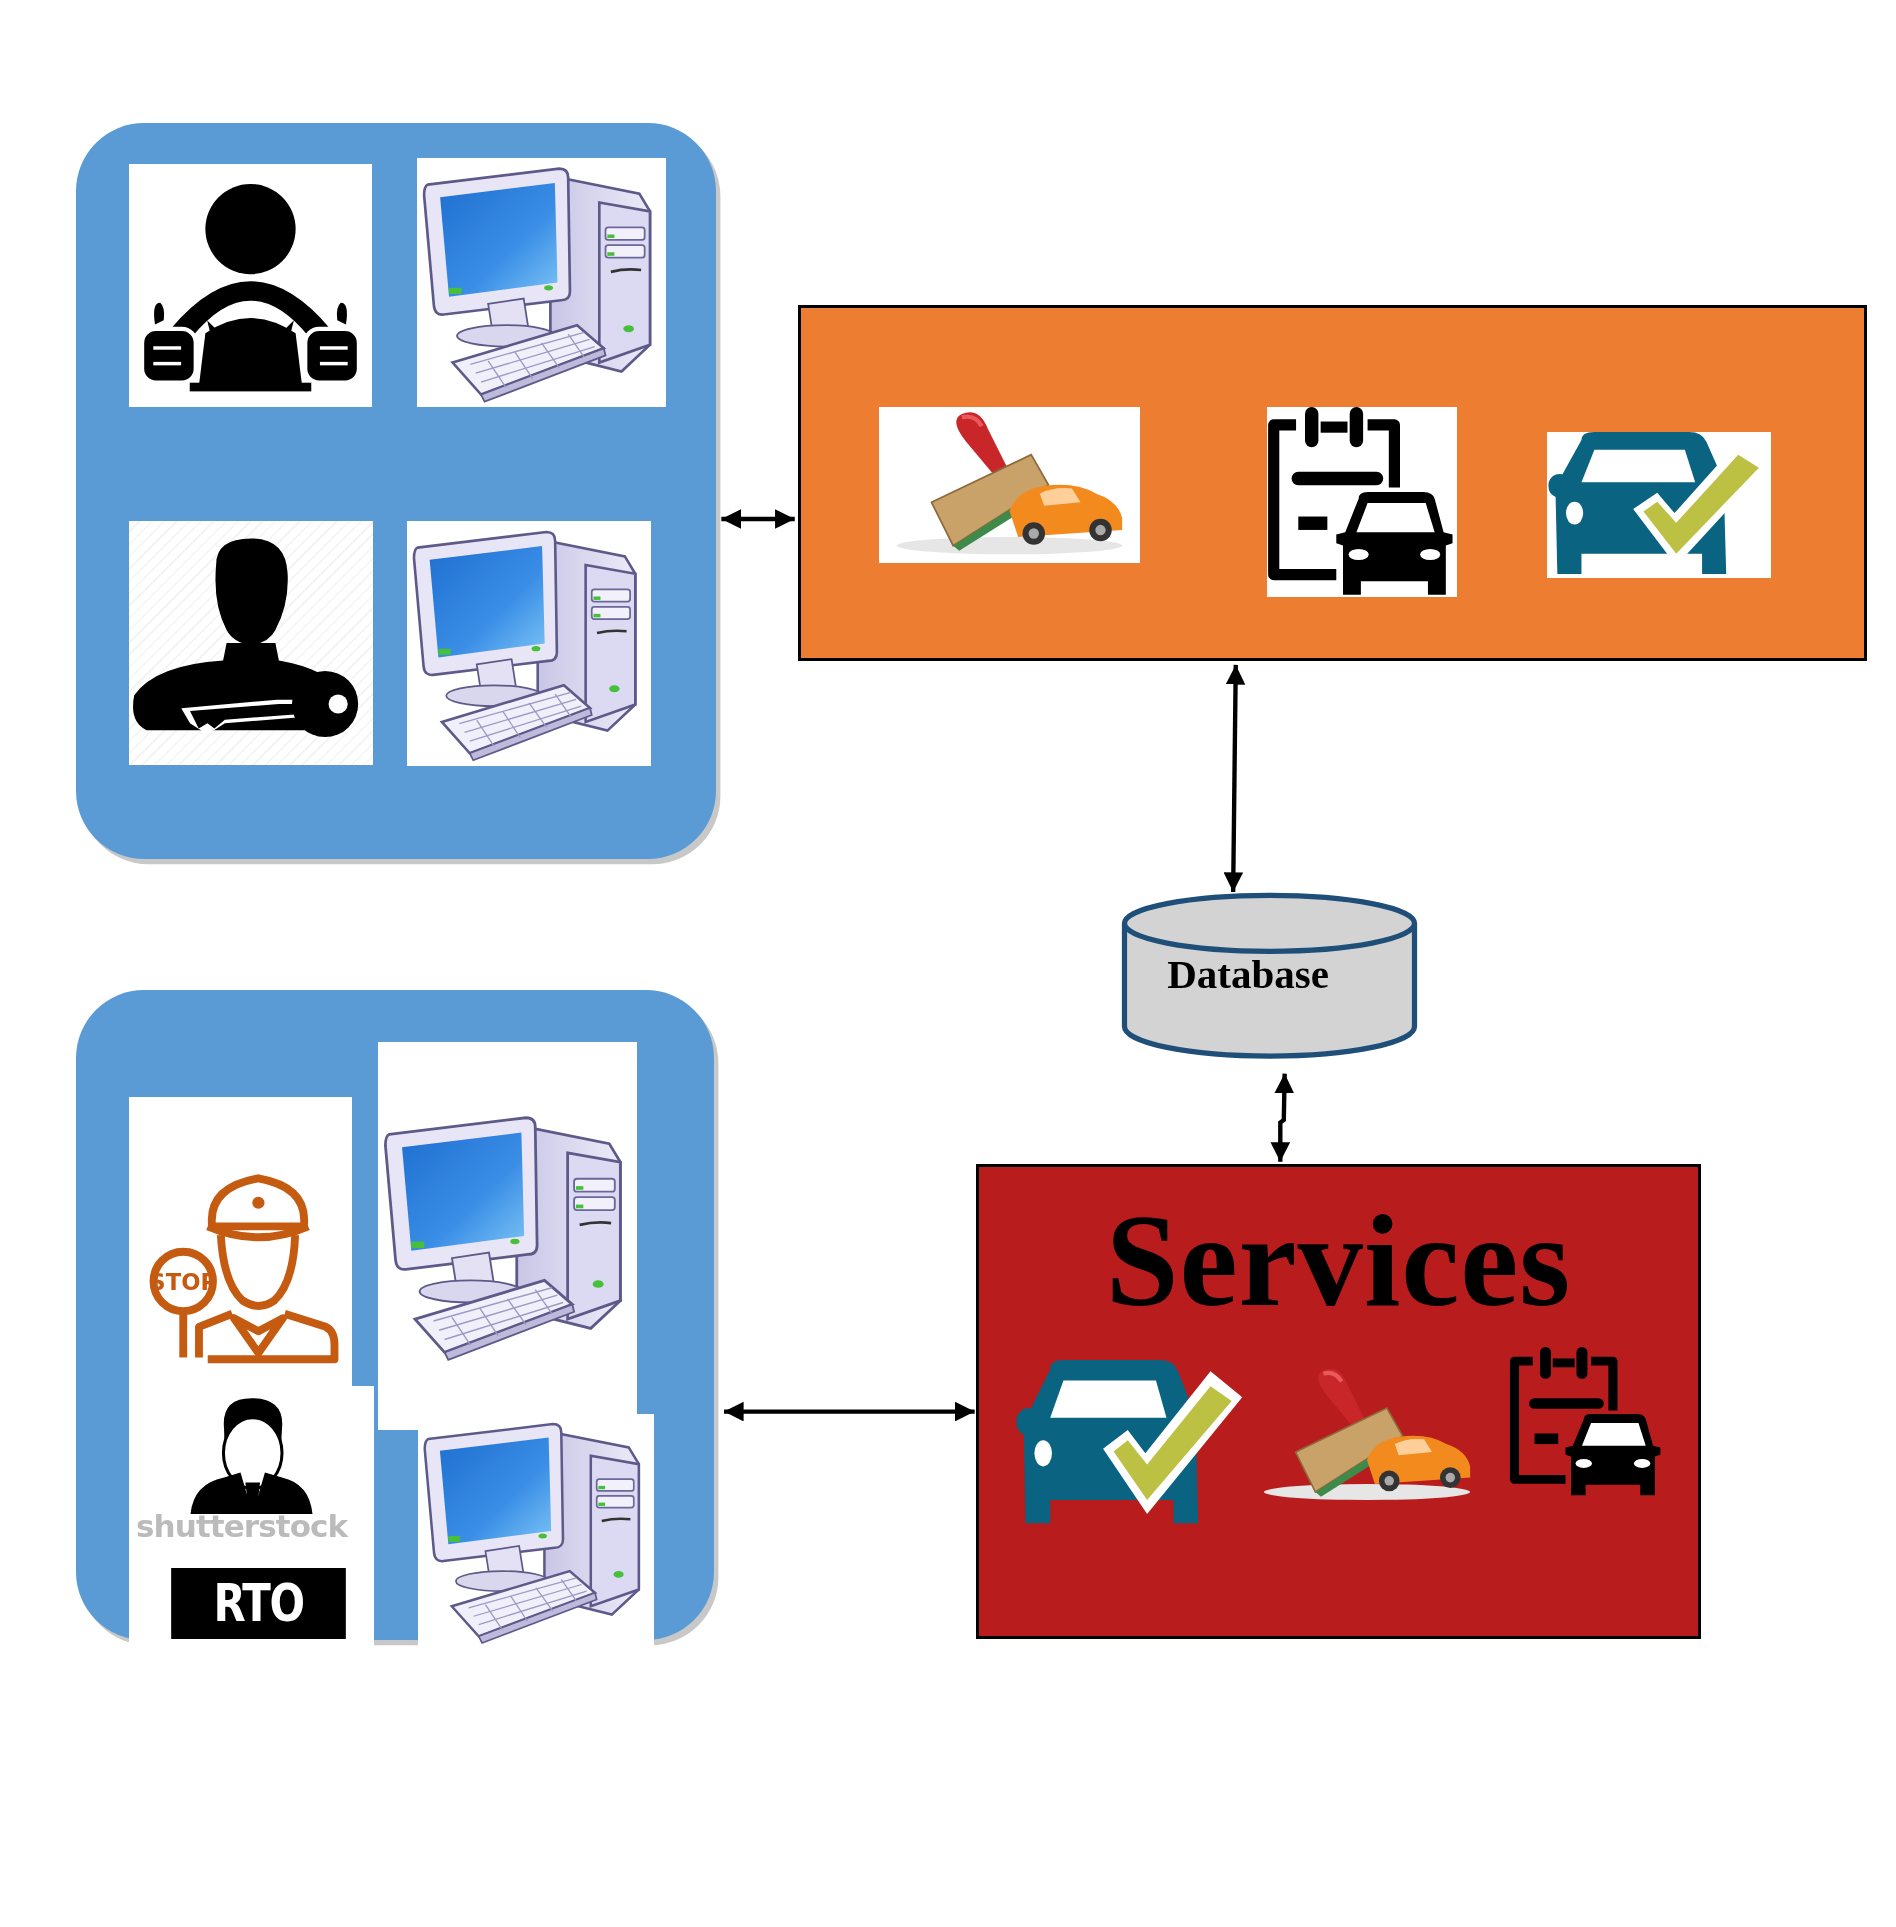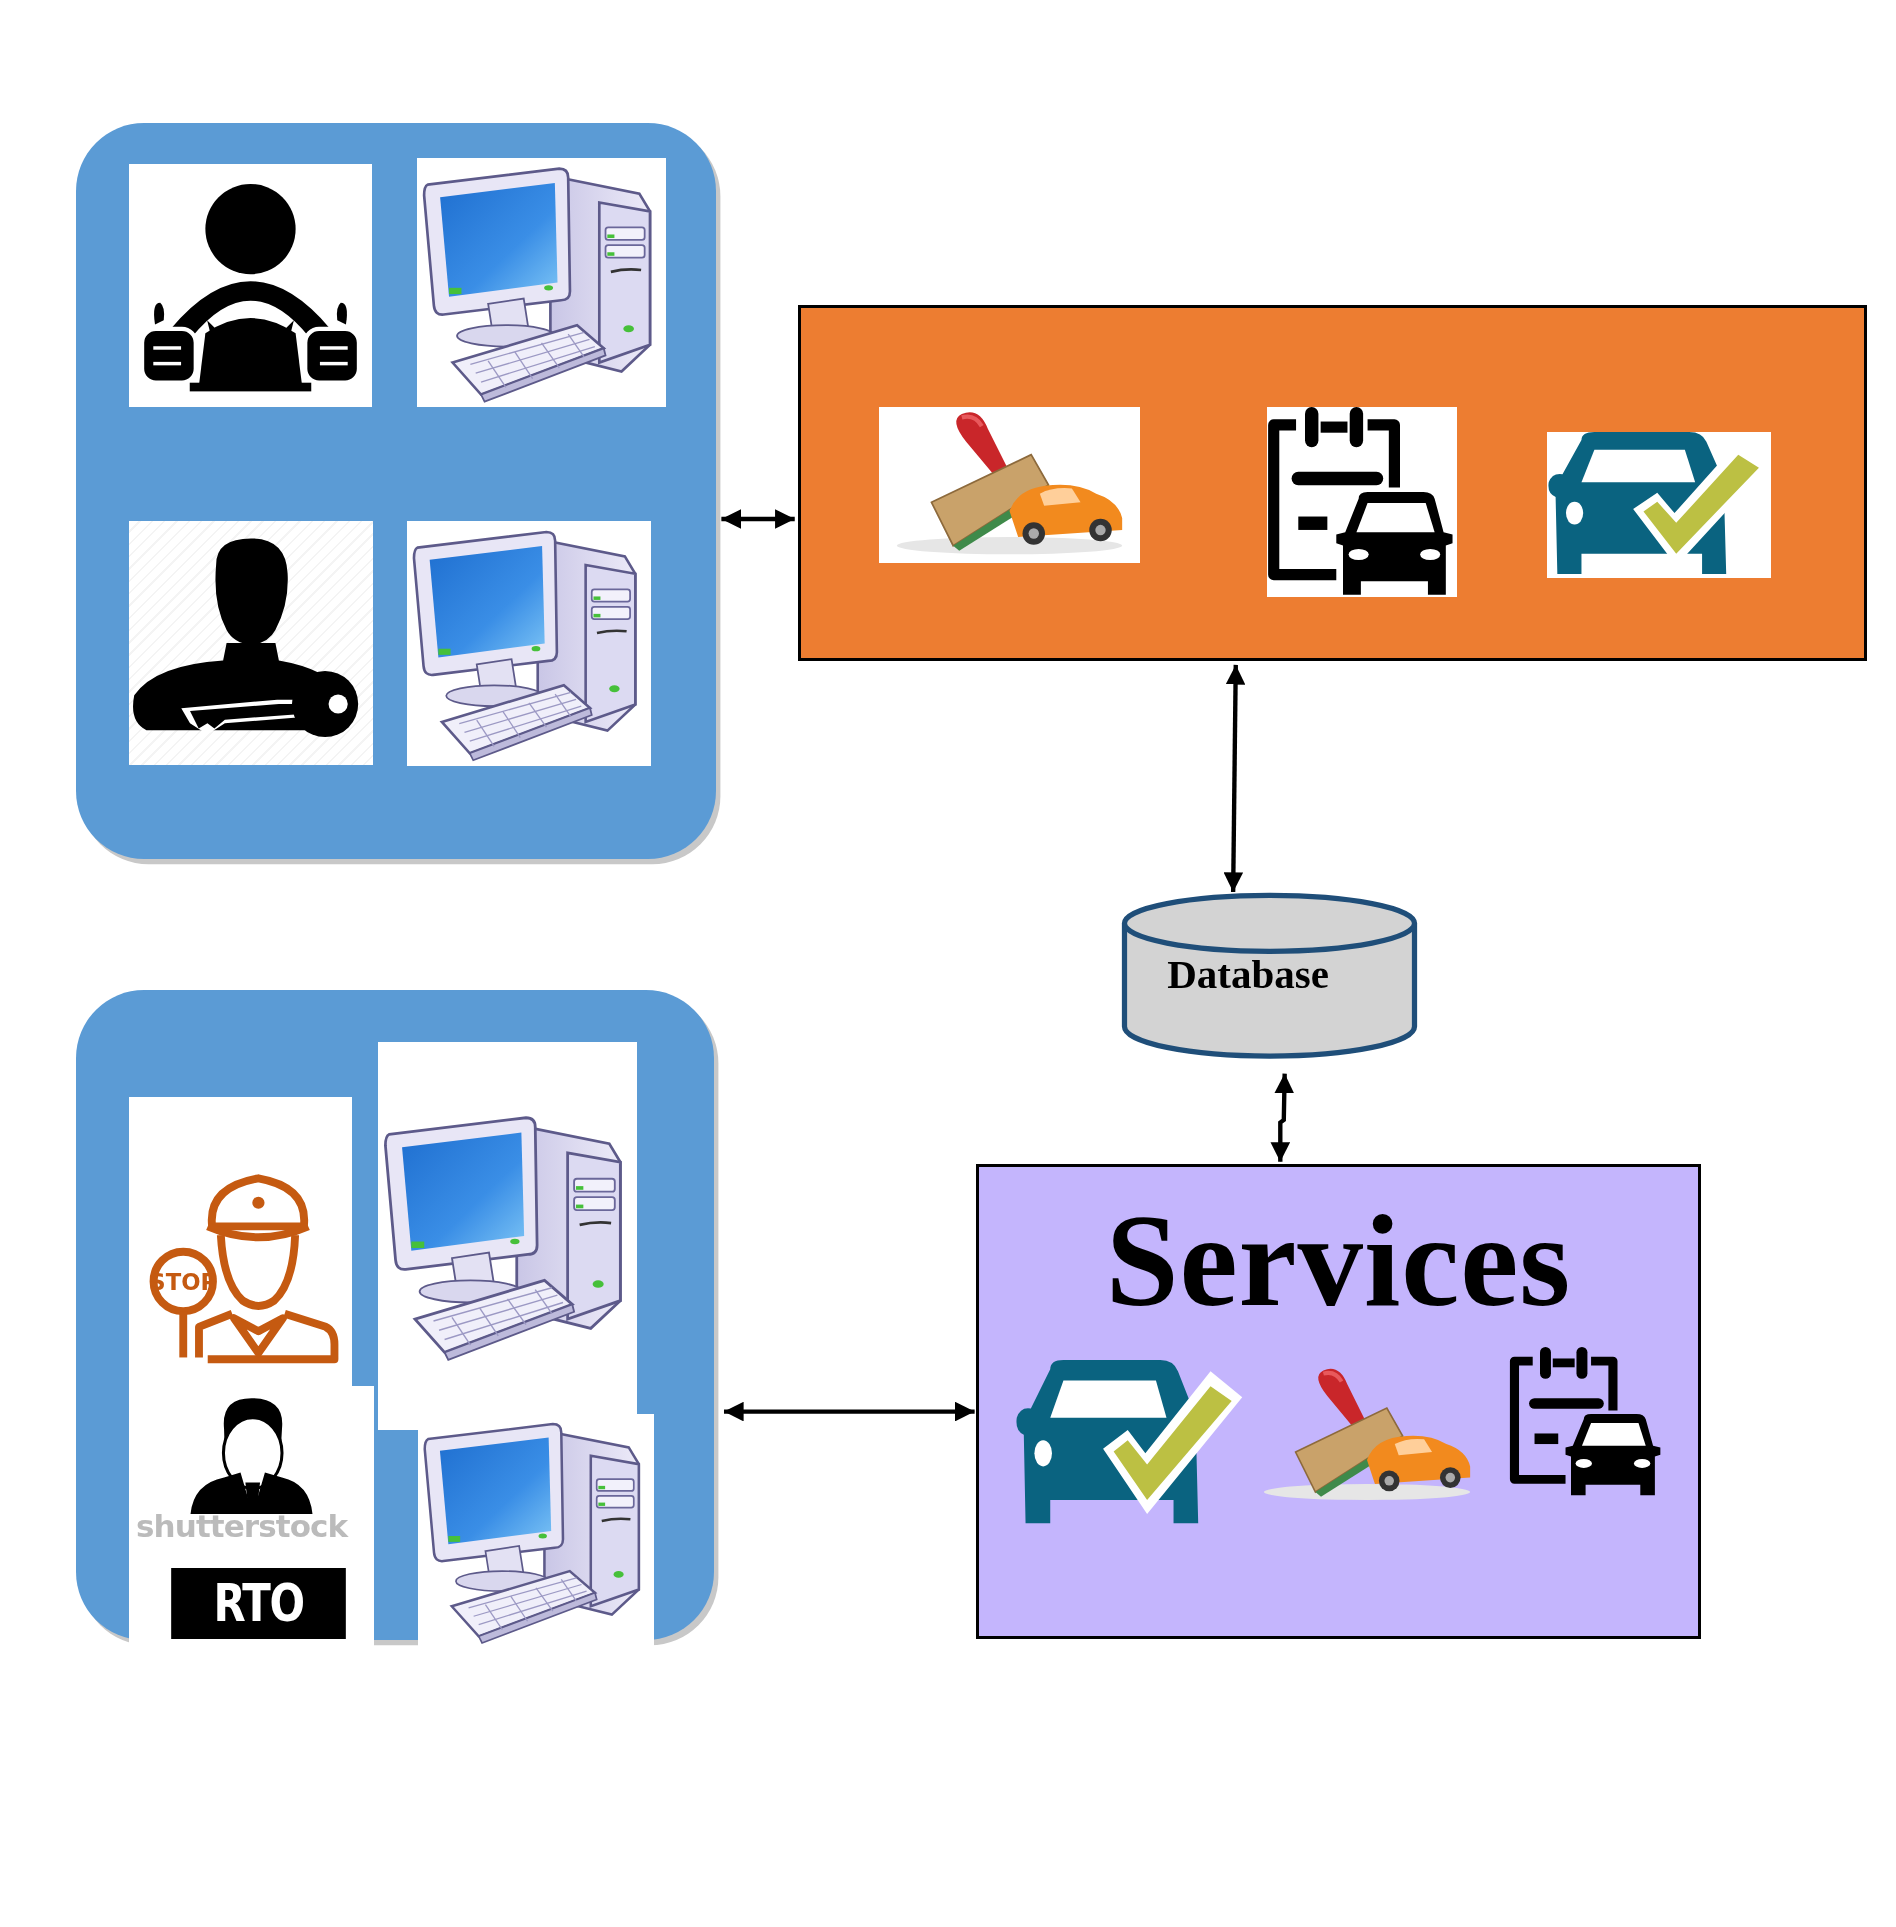--- a/index.html
+++ b/index.html
@@ -2,21 +2,21 @@
 <html style="font-size:14px"><head>
 <meta charset="utf-8">
 <style>
   html, body { margin: 0; padding: 0; background: #ffffff; }
   body { width: 1896px; height: 1928px; position: relative; overflow: hidden; font-family: "Liberation Serif", serif; }
   .abs { position: absolute; }
   .panel { position: absolute; background: #5b9bd5; border-radius: 68px; box-shadow: 4.4px 5.2px 0 #c8c8c8; }
   .tile { position: absolute; background: #ffffff; overflow: hidden; }
   .tile svg { position: absolute; left: 0; top: 0; width: 100%; height: 100%; }
   .orange-box { position: absolute; background: #ed7d31; border: 3.5px solid #000; box-sizing: border-box; }
-  .services-box { position: absolute; background: #c4b5fd; border: 3.5px solid #000; box-sizing: border-box; }
+  .services-box { position: absolute; background: #b91c1c; border: 3.5px solid #000; box-sizing: border-box; }
   .services-title { position: absolute; left: 0; right: 0; top: 28px; text-align: center; font-family: "Liberation Serif", serif; font-weight: bold; font-size: 131px; line-height: 1; color: #000; letter-spacing: 0.9px; }
   .db-label { position: absolute; font-family: "Liberation Serif", serif; font-weight: bold; font-size: 41px; color: #000; text-align: center; }
   .rto-label { position: absolute; left: 23px; top: 182px; width: 213px; height: 71px; background: #000; color: #fff; font-family: "DejaVu Sans", sans-serif; font-weight: bold; font-size: 51px; line-height: 71px; text-align: center; letter-spacing: -1.7px; transform: scaleX(0.82); transform-origin: center; }
   .watermark { position: absolute; left: 7px; top: 122px; font-family: "DejaVu Sans", sans-serif; font-weight: bold; font-size: 31px; color: rgba(170,170,170,0.8); letter-spacing: -0.9px; }
   svg.overlay { position: absolute; left: 0; top: 0; width: 1896px; height: 1928px; pointer-events: none; }
 </style>
 </head>
 <body>
 
 <svg width="0" height="0" style="position:absolute">

